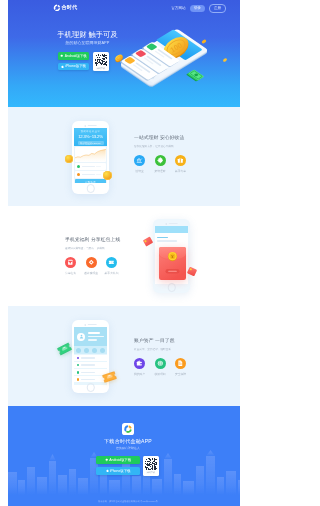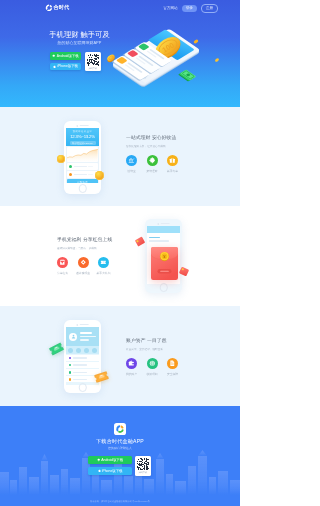--- a/index.html
+++ b/index.html
@@ -1,18 +1,18 @@
 <!DOCTYPE html>
 <html><head>
 <meta charset="utf-8">
 <style>
   html,body{margin:0;padding:0;}
   body{width:240px;height:506px;overflow:hidden;font-family:"Liberation Sans",sans-serif;background:#fff;}
   .page{position:relative;width:240px;height:506px;}
-  .sec{position:absolute;left:0;width:284px;overflow:hidden;}
+  .sec{position:absolute;left:8px;width:284px;overflow:hidden;}
   #hero{top:0;height:107px;background:linear-gradient(180deg,#3a5ce0 0%,#3e6ae8 35%,#34a8f7 80%,#33b8fd 100%);}
   
   .nav{position:absolute;top:0;left:0;width:240px;height:15px;display:flex;align-items:center;}
   .logo{position:absolute;left:45px;top:3.5px;display:flex;align-items:center;gap:1px;}
   .logo-mark{width:7.6px;height:7.6px;}
   .logo-txt{font-size:5.2px;color:#fff;font-weight:bold;letter-spacing:0;line-height:7.6px;}
   .nav-right{position:absolute;right:22px;top:4px;display:flex;align-items:center;gap:4px;}
   .nav-link{font-size:3.6px;color:#dce6ff;line-height:7px;}
   .nav-pill{font-size:3.6px;color:#fff;border-radius:4px;padding:1px 4px;line-height:5px;}
   .nav-pill.filled{background:#6f93f5;}

